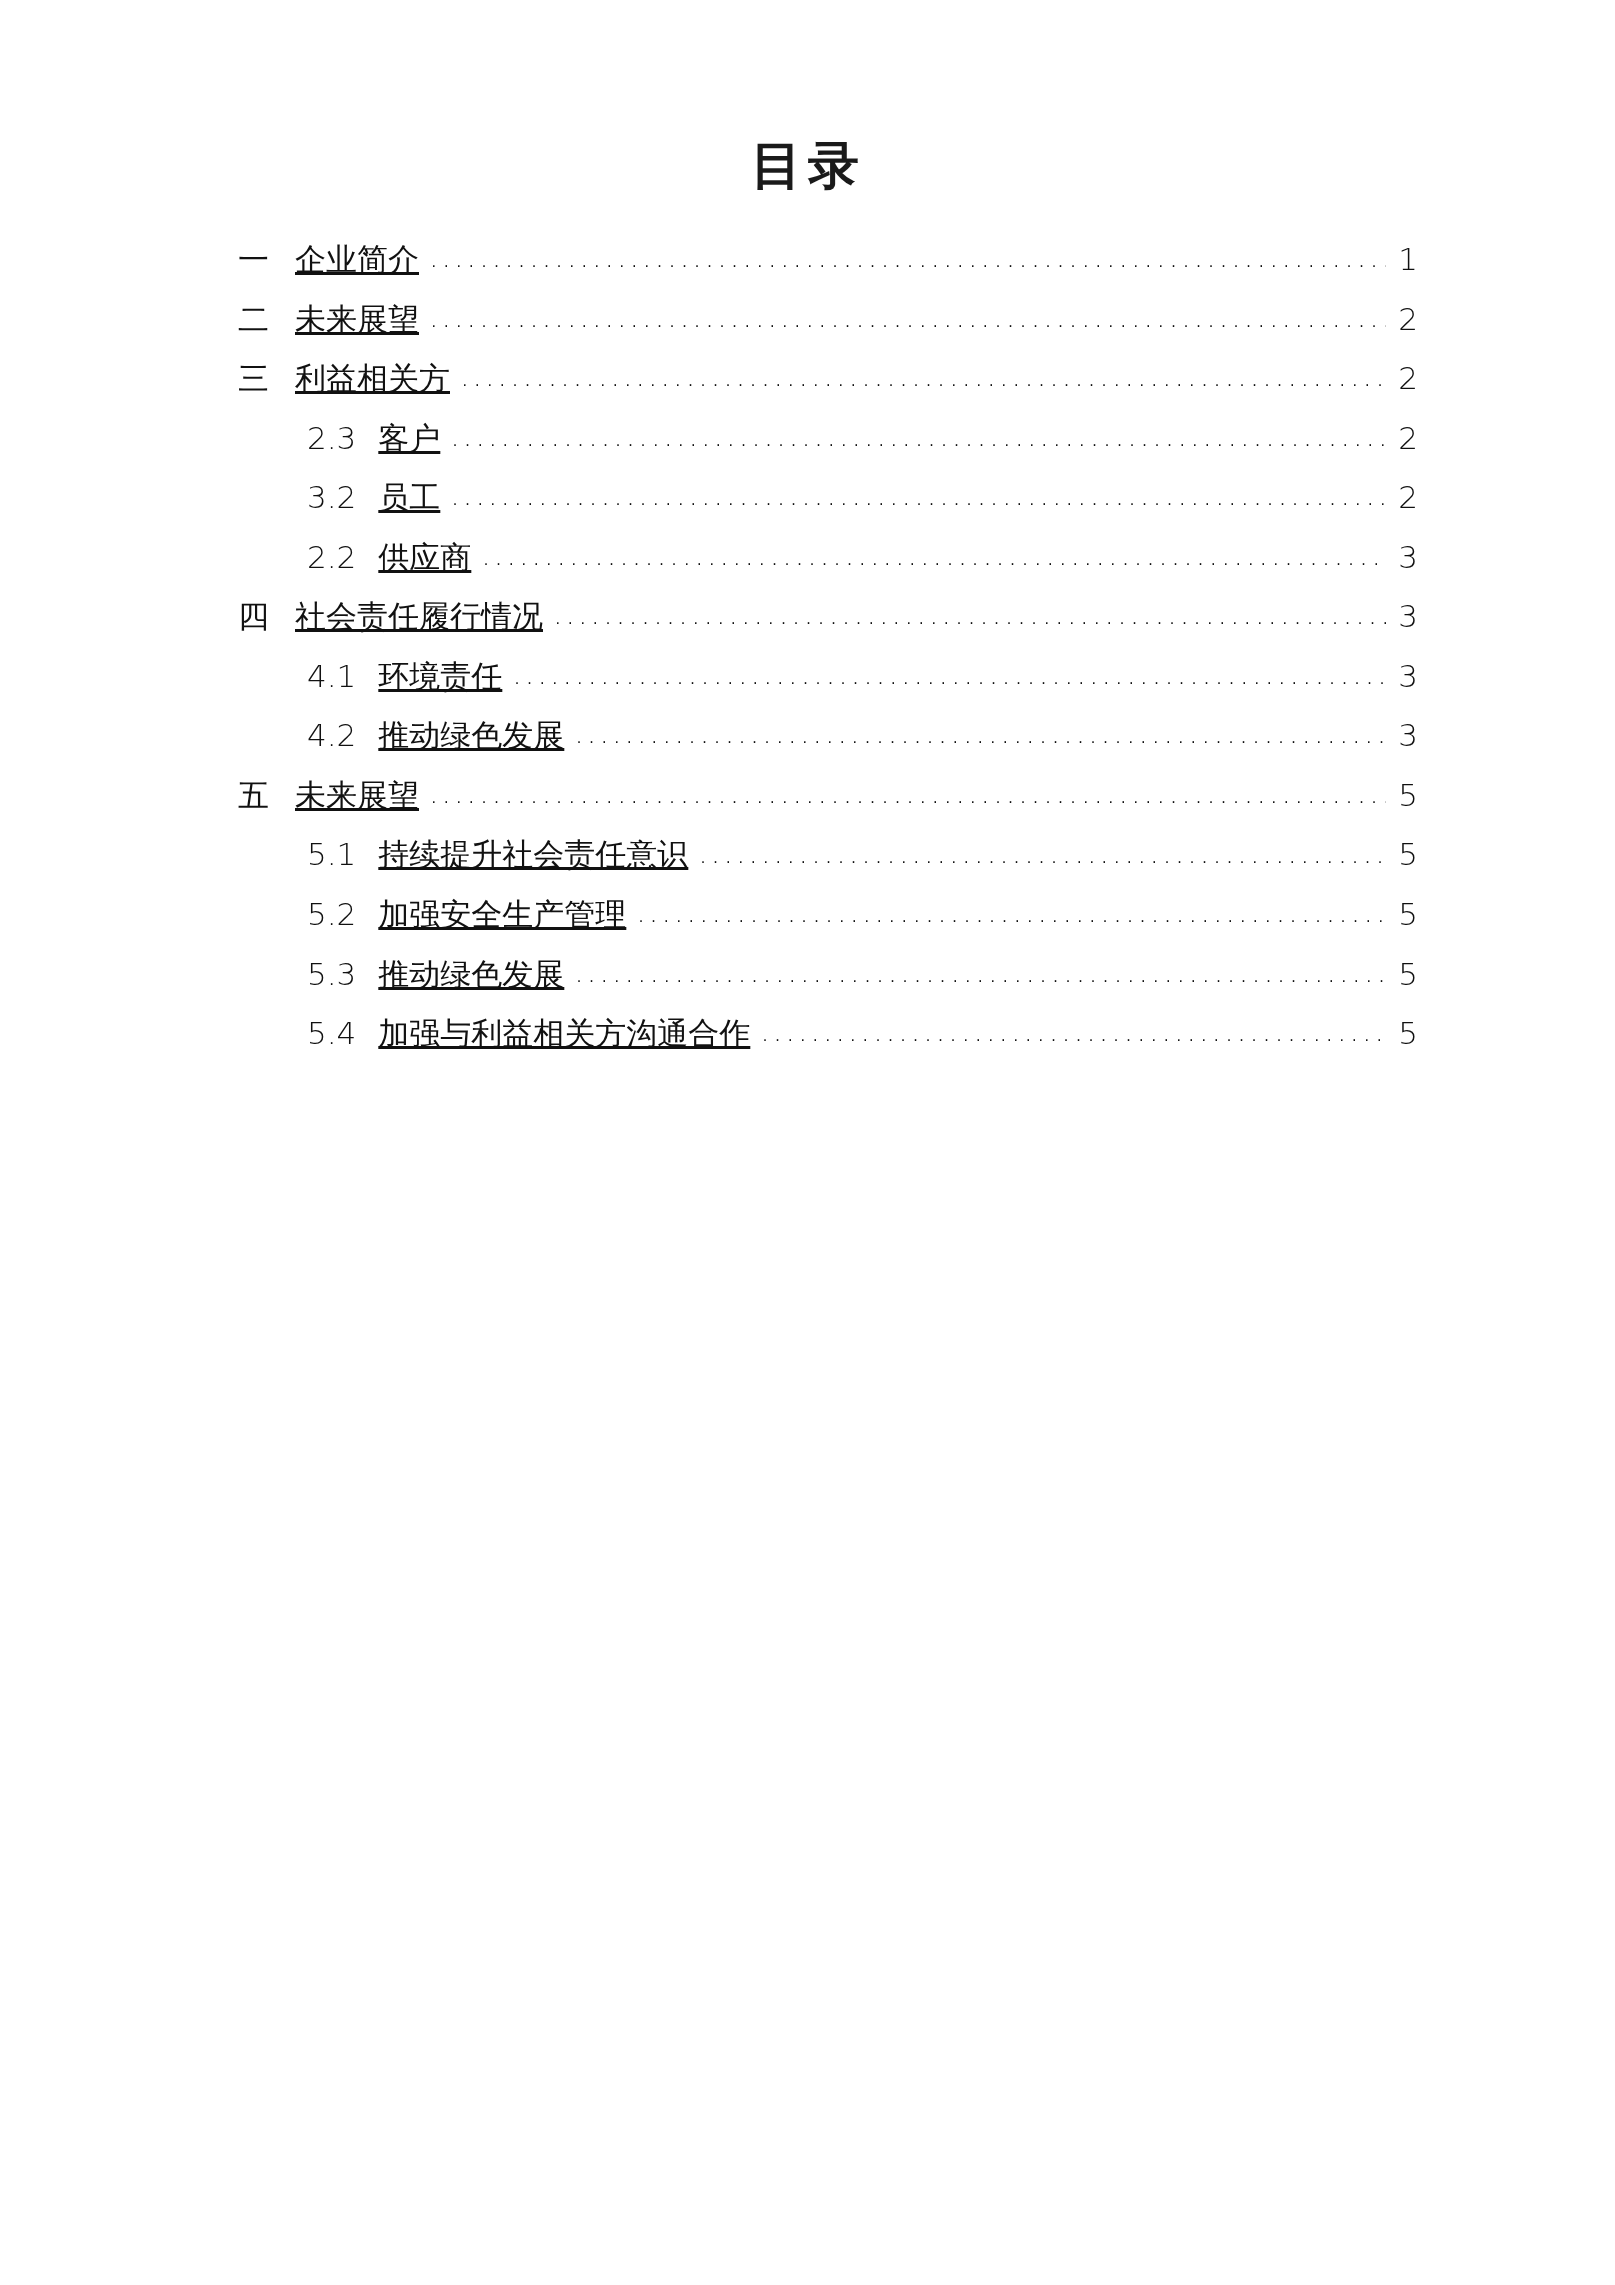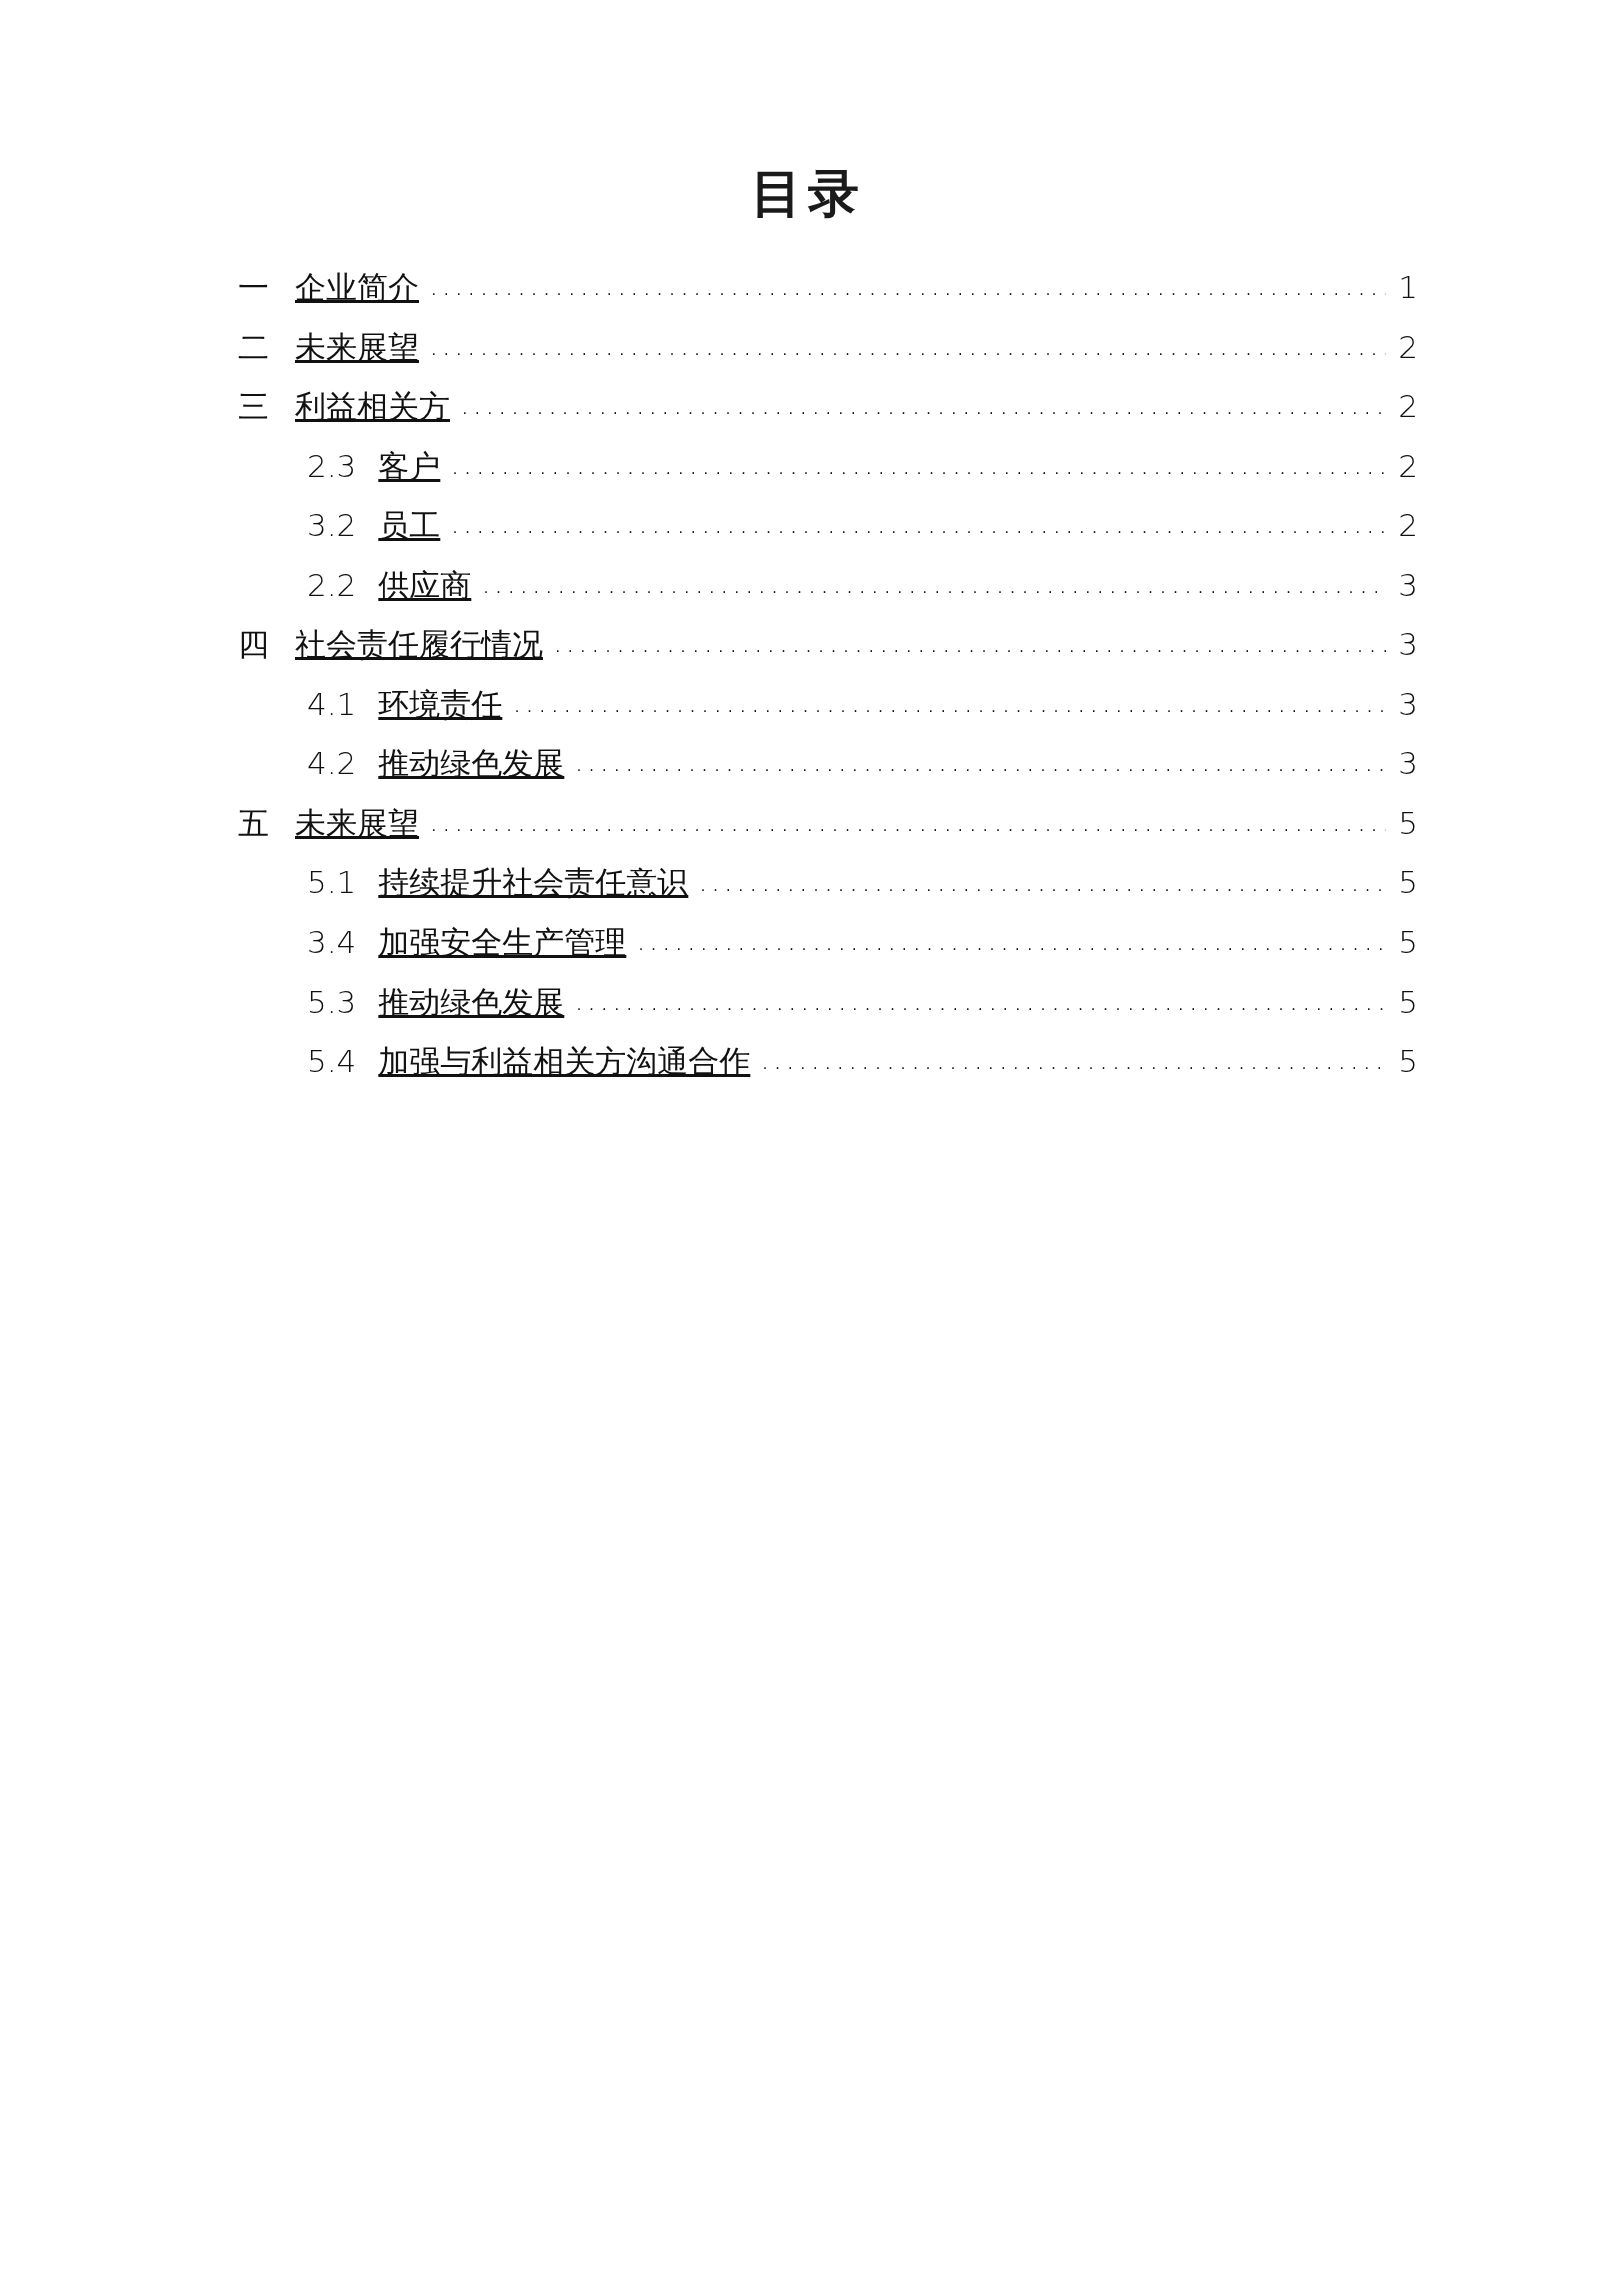--- a/index.html
+++ b/index.html
@@ -11,21 +11,21 @@
     height: 2286px;
     background: #ffffff;
     font-family: "Liberation Serif", serif;
     color: #1a1a1a;
     overflow: hidden;
   }
   .page {
     width: 1616px;
     height: 2280px;
     box-sizing: border-box;
-    padding: 110px 198px 0 198px;
+    padding: 82px 198px 0 198px;
     position: relative;
   }
   .toc-title {
     text-align: center;
     font-size: 51px;
     font-weight: bold;
     letter-spacing: 6px;
     margin: 50px 0 28px 0;
     font-family: "DejaVu Serif", serif;
   }
@@ -166,21 +166,21 @@
         <span class="entry-page">5</span>
       </li>
       <li class="toc-entry level-2">
         <span class="entry-num">5.1</span>
         <span class="entry-gap"></span>
         <span class="entry-label">持续提升社会责任意识</span>
         <span class="entry-dots"></span>
         <span class="entry-page">5</span>
       </li>
       <li class="toc-entry level-2">
-        <span class="entry-num">3.4</span>
+        <span class="entry-num">5.2</span>
         <span class="entry-gap"></span>
         <span class="entry-label">加强安全生产管理</span>
         <span class="entry-dots"></span>
         <span class="entry-page">5</span>
       </li>
       <li class="toc-entry level-2">
         <span class="entry-num">5.3</span>
         <span class="entry-gap"></span>
         <span class="entry-label">推动绿色发展</span>
         <span class="entry-dots"></span>

